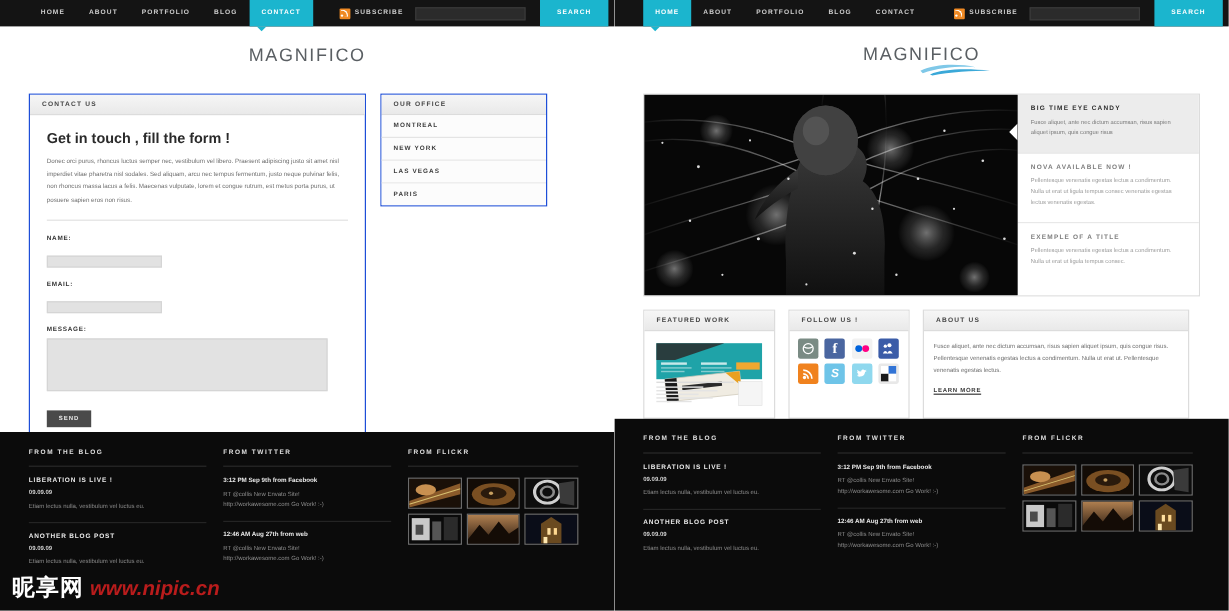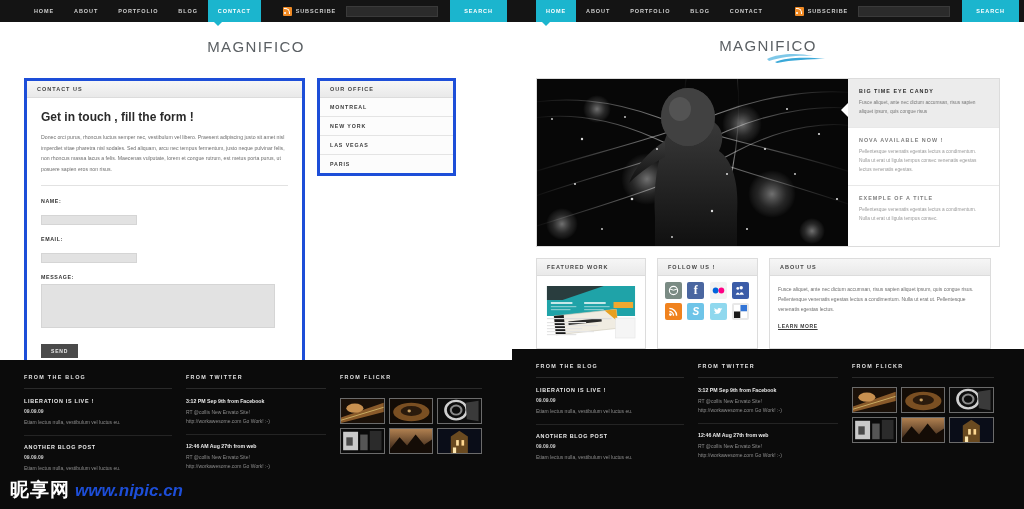--- a/index.html
+++ b/index.html
@@ -72,21 +72,21 @@
   .logo-wrap { height: 48px; display: flex; align-items: center; justify-content: center; position: relative; }
   .logo-text {
     font-family: "Liberation Sans", sans-serif;
     font-size: 15px; letter-spacing: 1.4px; color: #5a5f63; font-weight: 300;
   }
   .logo-right { position: relative; }
   .swoosh { position: absolute; left: 46px; top: 15px; width: 64px; height: 12px; }
 
   
   .contact-body { padding: 8px 24px 0 24px; display: flex; gap: 12px; }
-  .panel { border: 3px solid #1d4ed8; background: #fff; }
+  .panel { border: 1px solid #1d4ed8; background: #fff; }
   .panel-head {
     background: linear-gradient(#f6f6f6, #e9e9e9);
     border-bottom: 1px solid #dcdcdc;
     padding: 5px 10px;
     font-size: 5.5px; font-weight: bold; letter-spacing: 1px;
     color: #444; text-transform: uppercase;
   }
   .contact-main { width: 281px; }
   .contact-inner { padding: 12px 14px 14px 14px; }
   .contact-title {
@@ -204,21 +204,21 @@
   .watermark-left {
     position: absolute; left: 10px; bottom: 6px; display: flex;
     align-items: baseline; gap: 5px; z-index: 40;
   }
   .wm-cn {
     font-family: "DejaVu Sans", sans-serif; font-size: 19px; font-weight: bold;
     color: #ffffff; letter-spacing: 1px;
   }
   .wm-url {
     font-family: "Liberation Sans", sans-serif; font-size: 17px; font-weight: bold;
-    font-style: italic; color: #1d4ed8; text-align: right;
+    font-style: italic; color: #b91c1c; text-align: right;
   }
   .watermark-right {
     position: absolute; right: 10px; bottom: 10px; z-index: 40;
     font-family: "Liberation Sans", sans-serif; font-size: 11.5px; color: #ffffff;
     letter-spacing: 0.2px;
   }
 </style>
 </head>
 <body>
 

